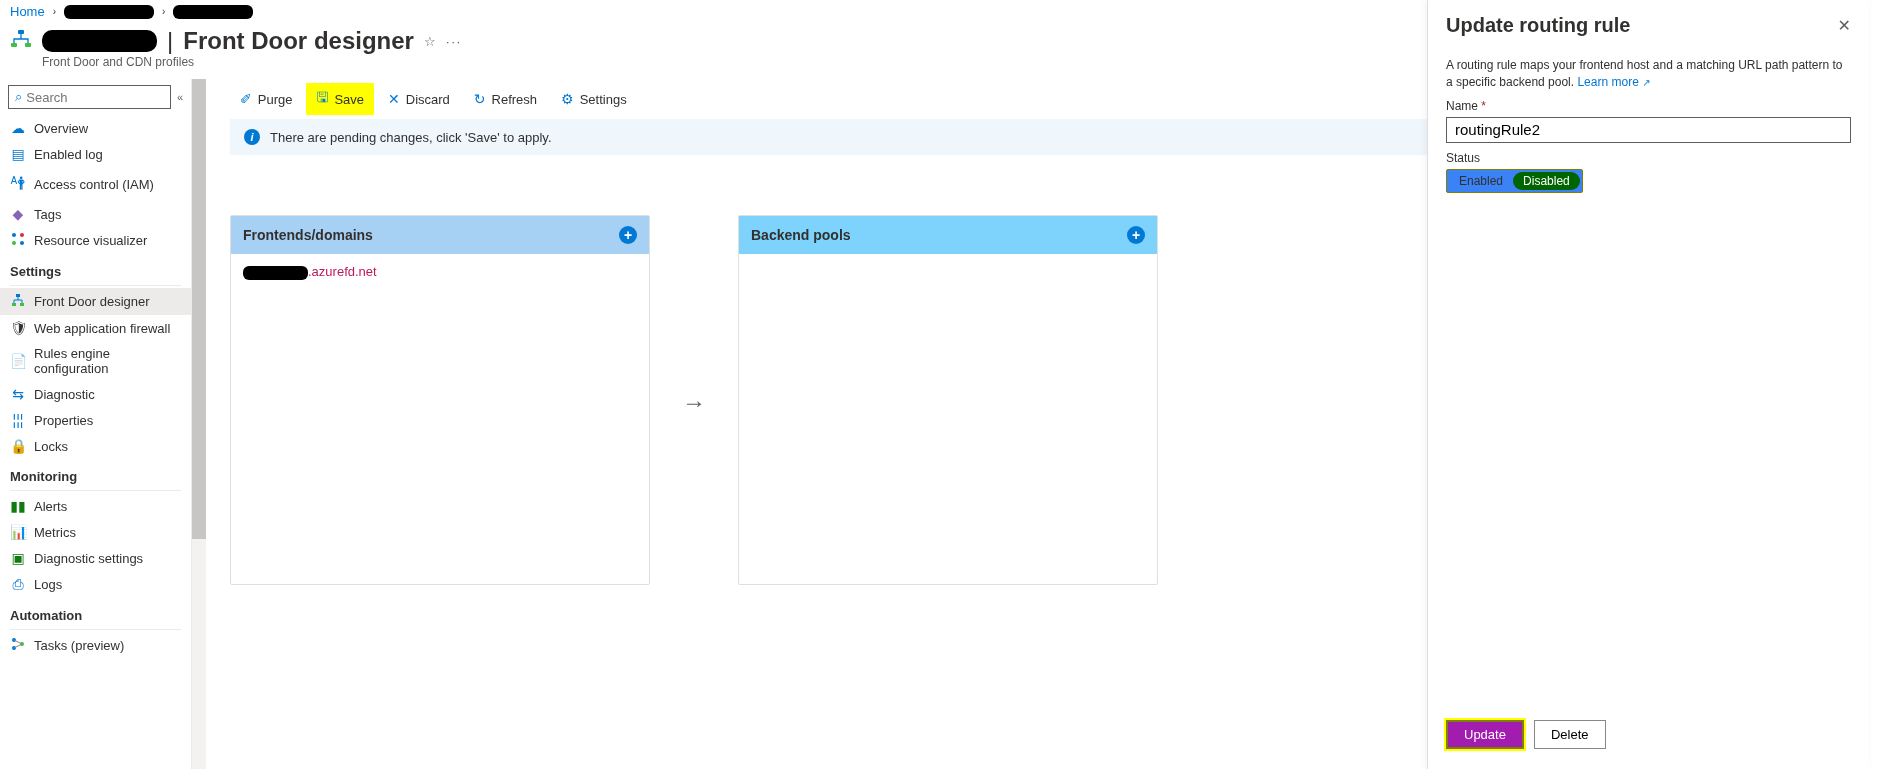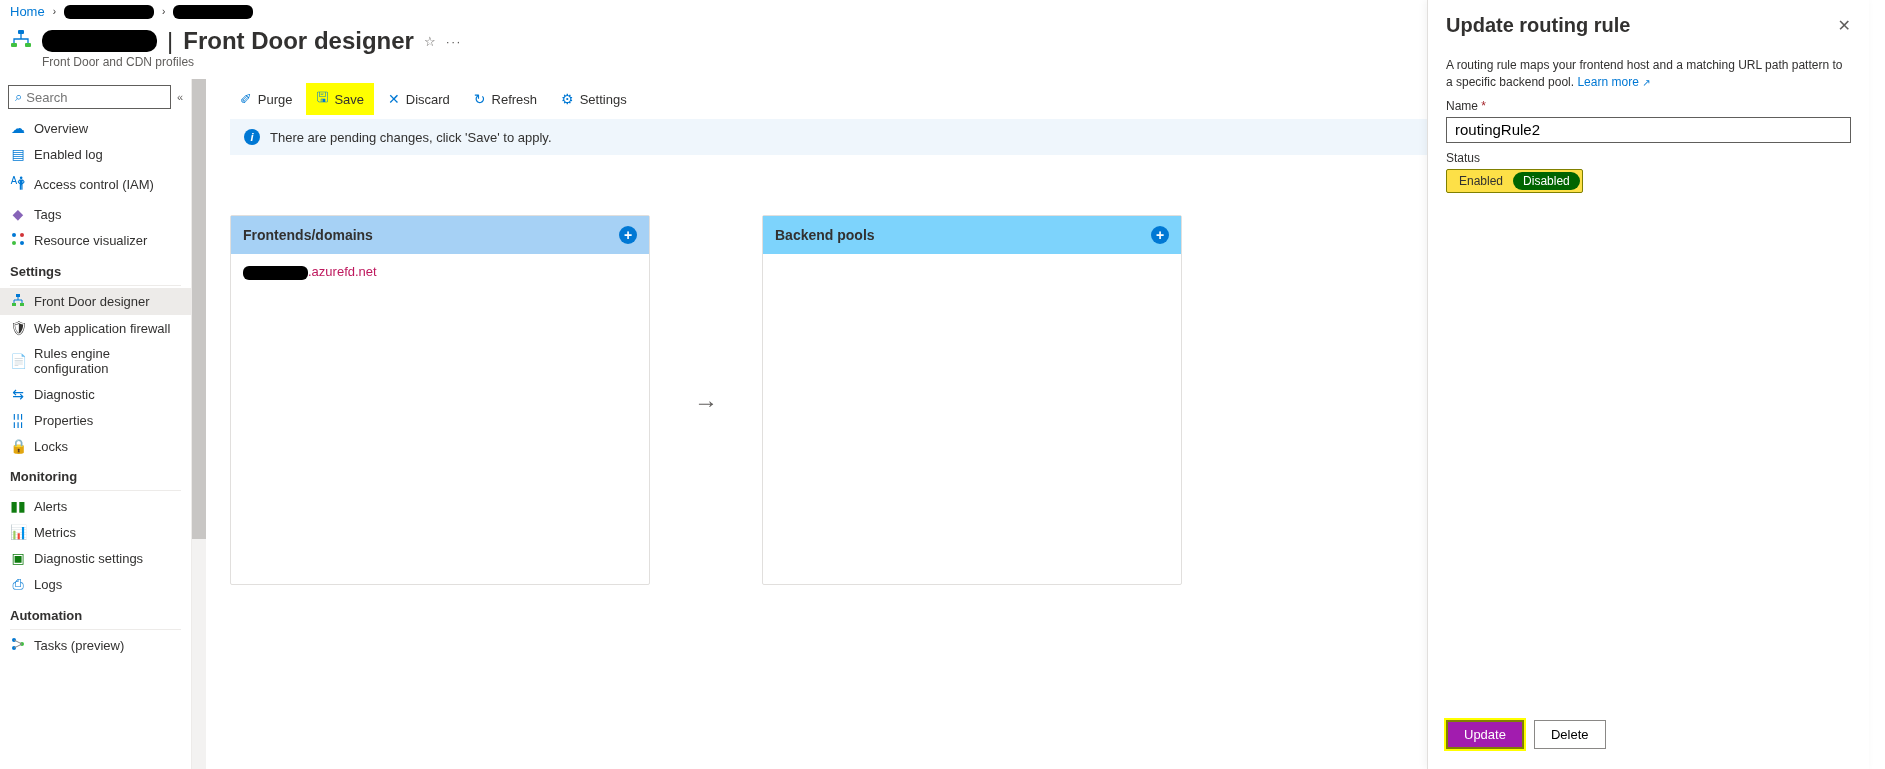--- a/index.html
+++ b/index.html
@@ -37,21 +37,21 @@
 .scroll-thumb{position:absolute;left:0;right:0;background:#c8c6c4}
 .main{flex:1;background:#fff;position:relative;padding:0 24px}
 .command-bar{display:flex;align-items:center;gap:4px;height:40px}
 .cmd{display:flex;align-items:center;gap:6px;padding:4px 10px;cursor:pointer;color:#323130}
 .cmd .ci{color:#0078d4;font-size:14px}
 .cmd.highlight{background:#ffff00}
 
 .info-banner{background:#eff6fc;padding:10px 14px;display:flex;align-items:center;gap:10px;font-size:13px;color:#323130}
 .info-banner .info-icon{width:16px;height:16px;border-radius:50%;background:#0078d4;color:#fff;display:flex;align-items:center;justify-content:center;font-size:11px;font-weight:bold;font-style:italic}
 
-.cards{display:flex;gap:36px;margin-top:60px;align-items:stretch}
+.cards{display:flex;gap:24px;margin-top:60px;align-items:stretch}
 .card{width:420px;height:370px;border:1px solid #e1dfdd;border-radius:2px;background:#fff;display:flex;flex-direction:column}
 .card-header{display:flex;align-items:center;justify-content:space-between;padding:10px 12px;font-weight:600;font-size:14px}
 .card-header.blue{background:#a6d1f5}
 .card-header.pink{background:#7dd3fc}
 .plus-btn{width:18px;height:18px;border-radius:50%;background:#0078d4;color:#fff;display:flex;align-items:center;justify-content:center;font-size:14px;cursor:pointer}
 .card-body{padding:10px 12px;font-size:13px}
 .card-body .link{color:#be185d;cursor:pointer}
 .card-body .redact{display:inline-block;width:65px;height:14px;background:#000;border-radius:6px;vertical-align:middle}
 
 .arrow{display:flex;align-items:center;justify-content:center;width:40px;font-size:24px;color:#605e5c}
@@ -61,21 +61,21 @@
 .panel-head{display:flex;align-items:center;justify-content:space-between}
 .panel-head h2{font-size:20px;font-weight:600}
 .close-x{font-size:16px;color:#605e5c;cursor:pointer}
 .panel-desc{font-size:12px;color:#323130;margin-top:20px;line-height:1.4}
 .panel-desc a{color:#0078d4}
 .ext-icon{font-size:10px}
 .field{margin-top:8px}
 .field label{font-size:12px;color:#323130;display:block;margin-bottom:4px}
 .req{color:#a4262c}
 .field input[type=text]{width:100%;border:1px solid #605e5c;height:26px;padding:0 8px;font-size:15px}
-.toggle-wrap{display:inline-flex;align-items:center;background:#fde047;border:1px solid #808000;border-radius:2px;padding:2px}
+.toggle-wrap{display:inline-flex;align-items:center;background:#3b82f6;border:1px solid #808000;border-radius:2px;padding:2px}
 .toggle-opt{padding:2px 10px;font-size:12px;color:#323130;cursor:pointer;border-radius:12px}
 .toggle-opt.active{background:#006400;color:#fff}
 .panel-footer{position:absolute;bottom:20px;left:18px;display:flex;gap:10px}
 .btn{border:1px solid #8a8886;background:#fff;padding:5px 16px;font-size:13px;cursor:pointer}
 .btn.primary{background:#a21caf;color:#fff;border:2px solid #808000;outline:2px solid #ffff00}
 
 
 .c-blue{color:#0078d4}.c-purple{color:#8764b8}.c-green{color:#107c10}
 .res-svg{display:inline-block;vertical-align:middle}
 </style>

